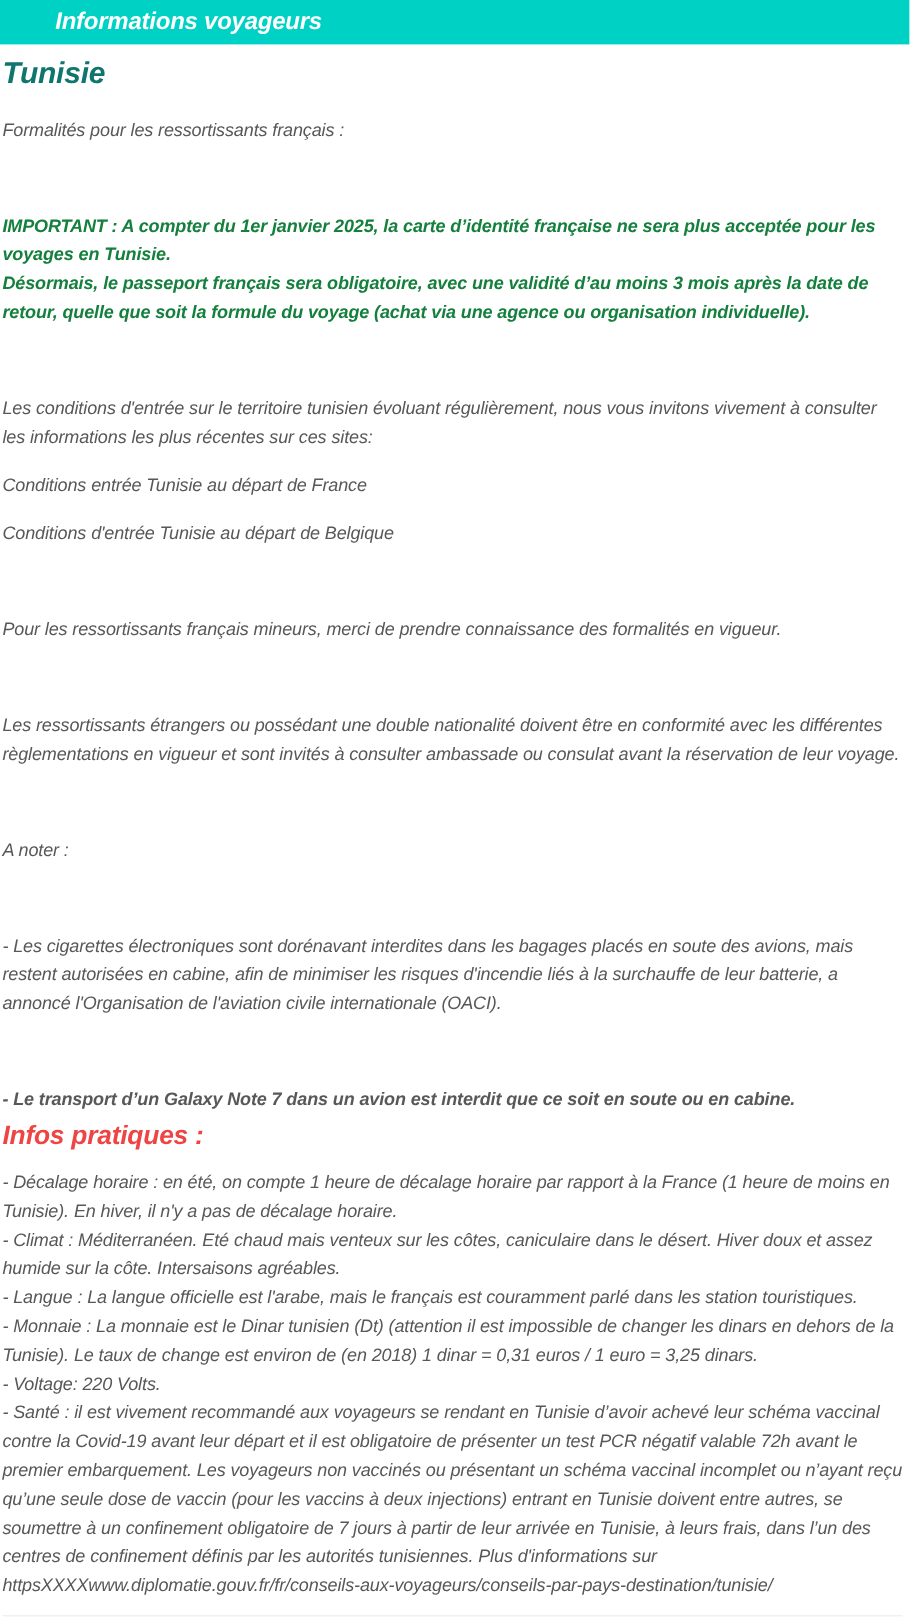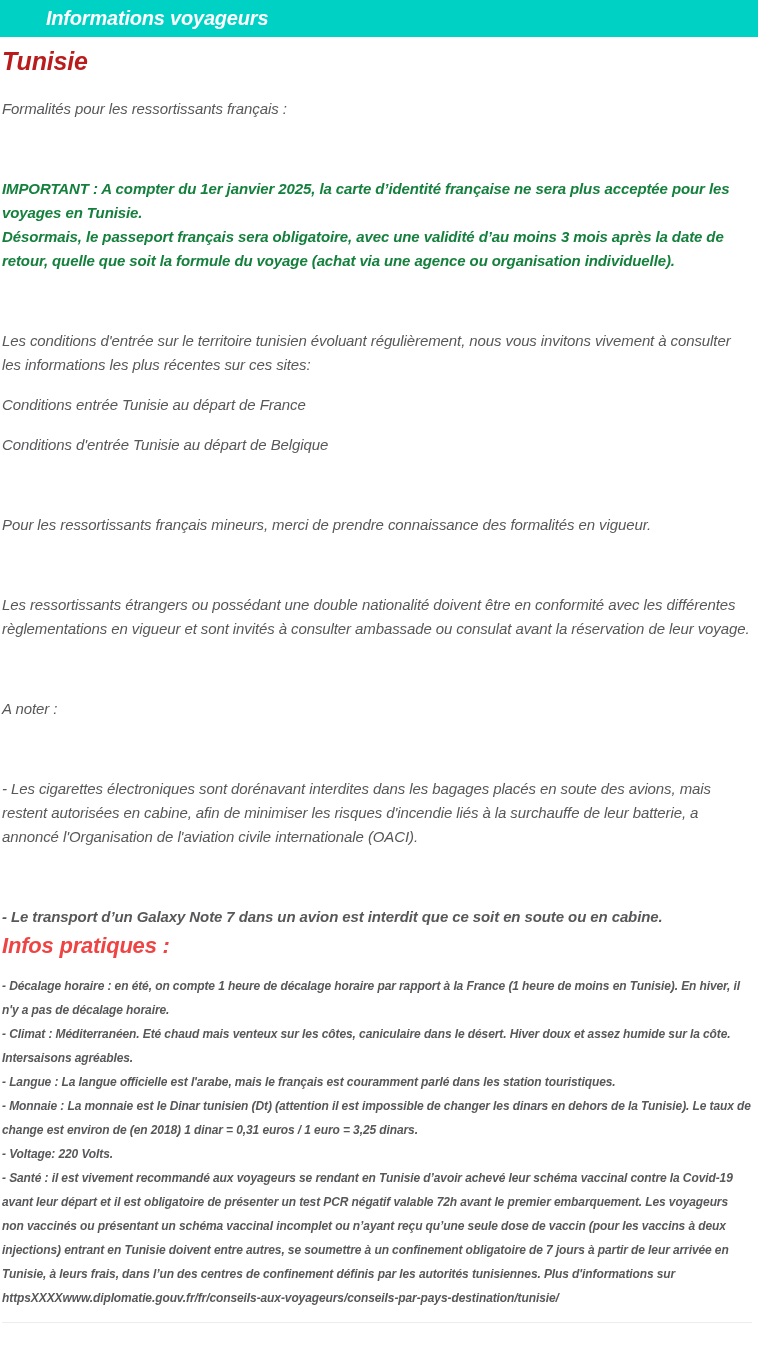--- a/index.html
+++ b/index.html
@@ -52,41 +52,40 @@
   }
   .sub-heading {
     font-size: 22px;
     font-weight: bold;
     font-style: italic;
     margin: 0 0 15px 0;
     letter-spacing: -0.2px;
   }
   .infos-list { margin: 0; }
   .list-item {
-    font-size: 12px;
+    font-size: 15px;
     line-height: 24px;
     letter-spacing: -0.1px;
-    font-weight: bold;
   }
   .bottom-divider {
     border-top: 1px solid #ededed;
     margin-top: 12px;
     height: 0;
   }
 </style>
 </head>
 <body>
 
 <header class="topbar" style="background:#00d1c5;">
   <span class="topbar-title">Informations voyageurs</span>
 </header>
 
 <main class="content">
 
-  <h1 class="country-heading" style="color:#b91c1c;">Tunisie</h1>
+  <h1 class="country-heading" style="color:#0f766e;">Tunisie</h1>
 
   <p class="body mb-xl">Formalités pour les ressortissants français :</p>
 
   <p class="body bold-notice mb-xl">IMPORTANT : A compter du 1er janvier 2025, la carte d’identité française ne sera plus acceptée pour les voyages en Tunisie.
 Désormais, le passeport français sera obligatoire, avec une validité d’au moins 3 mois après la date de retour, quelle que soit la formule du voyage (achat via une agence ou organisation individuelle).</p>
 
   <p class="body">Les conditions d'entrée sur le territoire tunisien évoluant régulièrement, nous vous invitons vivement à consulter les informations les plus récentes sur ces sites:</p>
 
   <p class="body">Conditions entrée Tunisie au départ de France</p>
 

